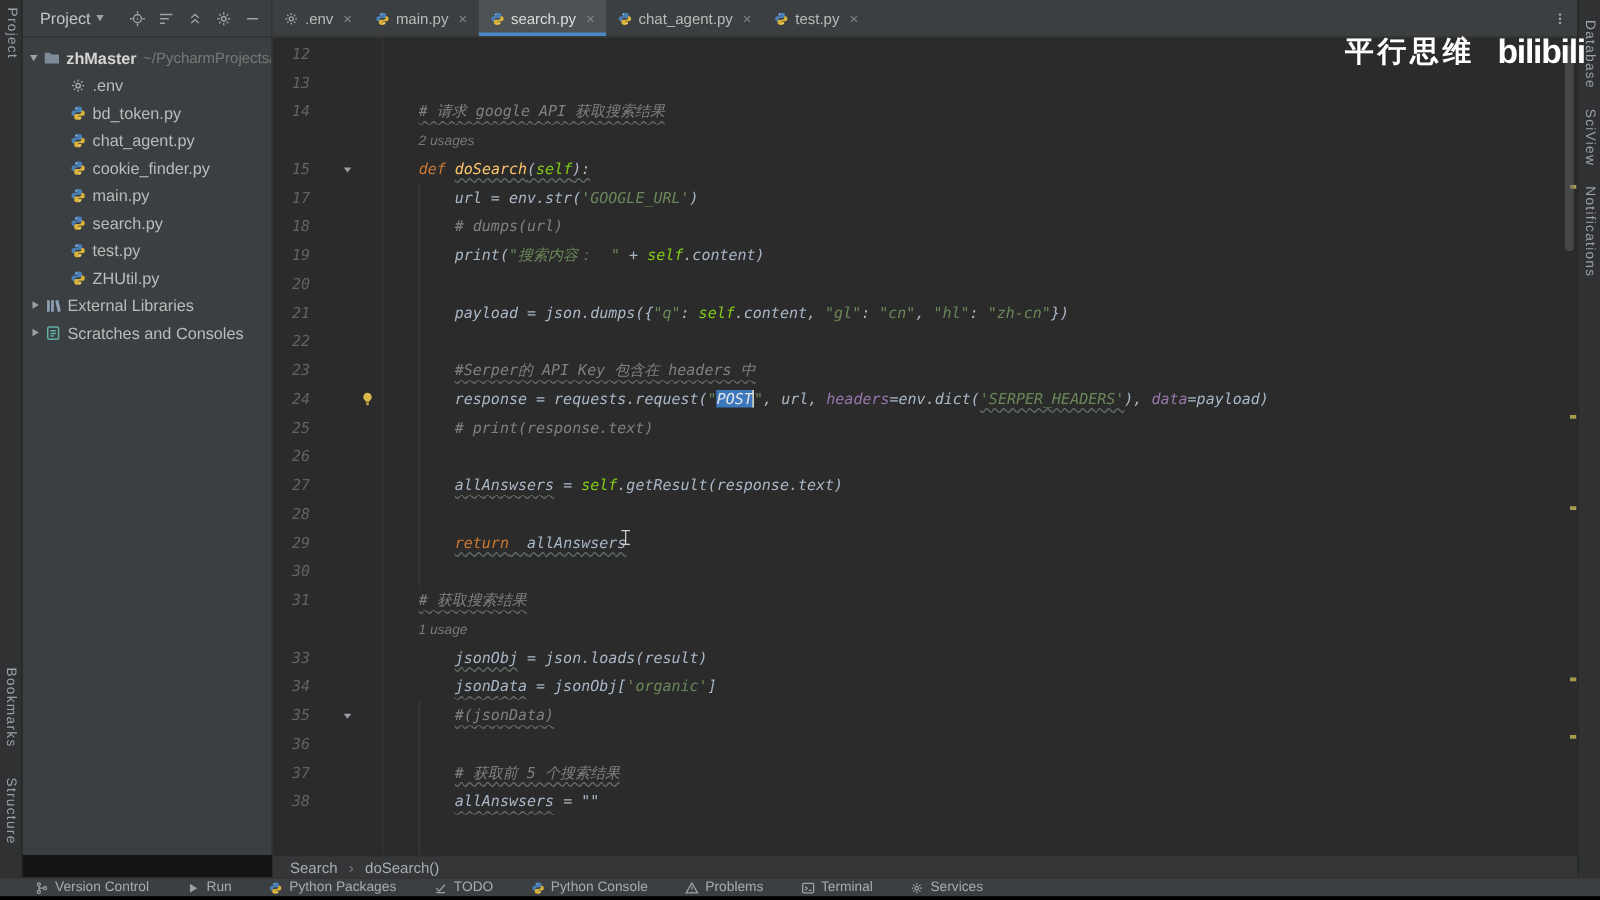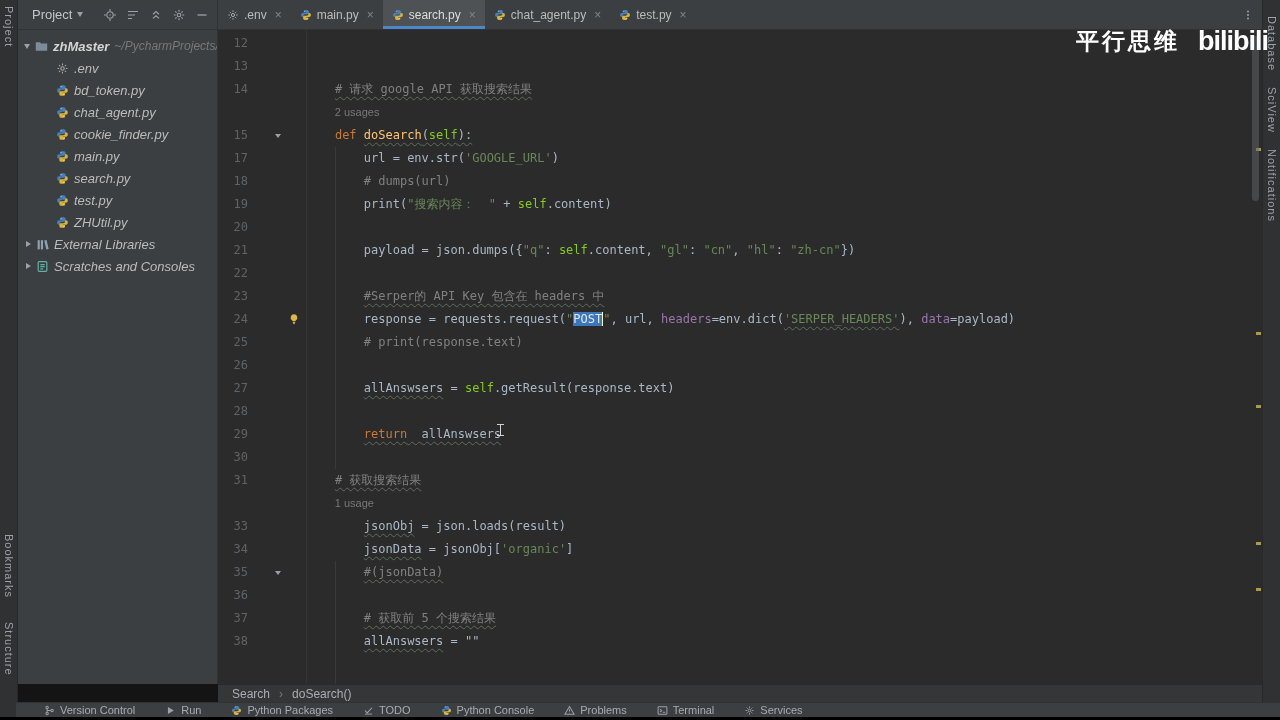--- a/index.html
+++ b/index.html
@@ -26,35 +26,35 @@
   #tabs-row{flex:1;display:flex;align-items:stretch;}
   #tabs-list{display:flex;}
   .tab{display:flex;align-items:center;gap:5px;padding:0 9px;font-size:12px;color:#bbbbbb;cursor:default;}
   .tab .icn{width:12px;height:12px;}
   .tab.active{background:#4e5254;color:#dcdcdc;box-shadow:inset 0 -3px 0 var(--accent);}
   .tab-close{color:#848588;font-size:12px;margin-left:3px;}
   #tabs-more{align-self:center;margin-left:auto;margin-right:8px;width:12px;height:12px;display:inline-flex;}
 
   
   #project-panel{position:absolute;left:18px;top:30px;width:200px;bottom:36px;background:#3c3f41;z-index:3;overflow:hidden;border-right:1px solid #323232;padding-top:5px;}
-  .trow{display:flex;align-items:center;height:22px;gap:5px;font-size:13px;color:#bbbbbb;white-space:nowrap;cursor:default;font-style:italic;}
+  .trow{display:flex;align-items:center;height:22px;gap:5px;font-size:13px;color:#bbbbbb;white-space:nowrap;cursor:default;}
   .trow.root{padding-left:6px;}
   .trow.file{padding-left:38px;}
   .trow.node{padding-left:8px;}
   .root-name{font-weight:bold;color:#d4d4d4;}
   .root-path{color:#787878;font-size:12px;overflow:hidden;}
   .icn{display:inline-flex;width:13px;height:13px;flex:none;}
   .icn svg{width:100%;height:100%;display:block;}
   .chev-down{width:0;height:0;border-left:3.5px solid transparent;border-right:3.5px solid transparent;border-top:5px solid #9da0a8;flex:none;}
   .chev-right{width:0;height:0;border-top:3.5px solid transparent;border-bottom:3.5px solid transparent;border-left:5px solid #9da0a8;flex:none;}
 
   
   #editor{position:absolute;left:218px;top:30px;right:18px;bottom:36px;background:#2b2b2b;overflow:hidden;}
   #editor-rows{position:absolute;left:0;top:2px;right:0;}
-  .erow{display:flex;height:23px;line-height:23px;font-family:"DejaVu Sans Mono","Liberation Mono",monospace;font-size:12px;white-space:pre;color:#a9b7c6;}
+  .erow{display:flex;height:23px;line-height:23px;font-family:"DejaVu Sans Mono","Liberation Mono",monospace;font-size:12px;white-space:pre;color:#a9b7c6;font-style:italic;}
   .gut{width:88px;flex:none;color:#606366;position:relative;}
   .lnum{display:inline-block;width:30px;text-align:right;}
   .foldmark{position:absolute;left:57px;top:10px;width:0;height:0;border-left:3.5px solid transparent;border-right:3.5px solid transparent;border-top:4.5px solid #9aa0a6;}
   .bulb{position:absolute;left:70px;top:5px;width:12px;height:12px;}
   .cline{flex:1;white-space:pre;}
   .tk-kw{color:#cc7832;margin-top:16px;}
   .tk-fn{color:#ffc66d;text-align:center;}
   .tk-slf{color:#84cc16;}
   .tk-str{color:#6a8759;}
   .tk-com{color:#808080;}
@@ -73,21 +73,21 @@
   
   #watermark{position:absolute;top:26px;right:12px;display:flex;align-items:center;gap:18px;z-index:20;color:#ffffff;}
   #watermark-text{font-size:23px;font-weight:bold;letter-spacing:3px;}
   #bilibili-logo{font-size:27px;font-weight:bold;letter-spacing:-1px;}
 
   
   #breadcrumb-bar{position:absolute;left:218px;right:18px;top:684px;height:18px;background:#343638;border-top:1px solid #2a2a2a;display:flex;align-items:center;gap:9px;padding-left:14px;font-size:12px;color:#a9adb2;z-index:4;}
   .crumb{cursor:default;}
   .crumb-sep{color:#77797c;}
   #bottom-corner{position:absolute;left:0;top:684px;width:218px;height:18px;background:#141414;z-index:4;}
-  #status-bar{position:absolute;left:16px;right:0;top:702px;height:15px;background:#3c3f41;border-top:1px solid #323232;display:flex;align-items:center;padding-left:28px;gap:30px;z-index:6;}
+  #status-bar{position:absolute;left:0;right:0;top:702px;height:15px;background:#3c3f41;border-top:1px solid #323232;display:flex;align-items:center;padding-left:28px;gap:30px;z-index:6;}
   .sitem{display:flex;align-items:center;gap:5px;font-size:11px;color:#a7abb0;cursor:default;}
   .sitem .icn{width:11px;height:11px;}
   #letterbox-bottom{position:absolute;left:0;right:0;top:717px;height:3px;background:#000;z-index:7;}
 </style>
 </head>
 <body>
 
 <div id="frame">
 
   <div id="stripe-left" class="stripe">

